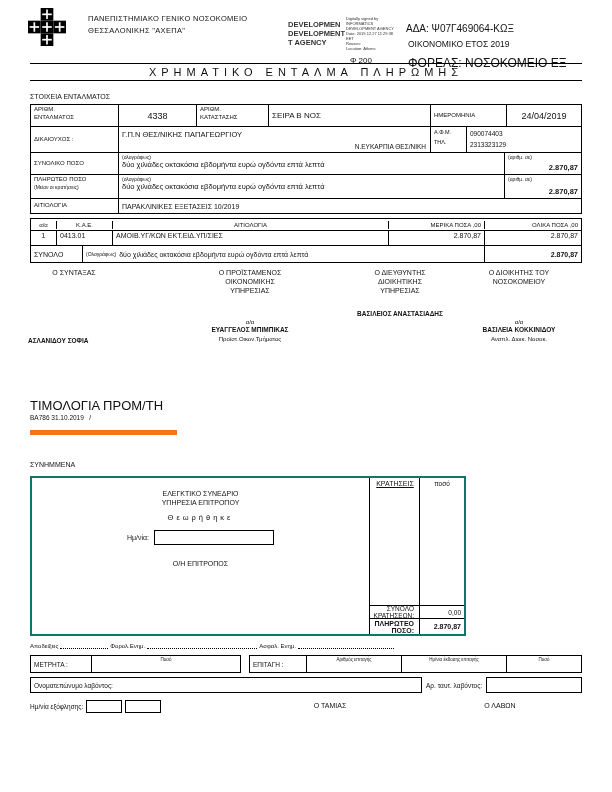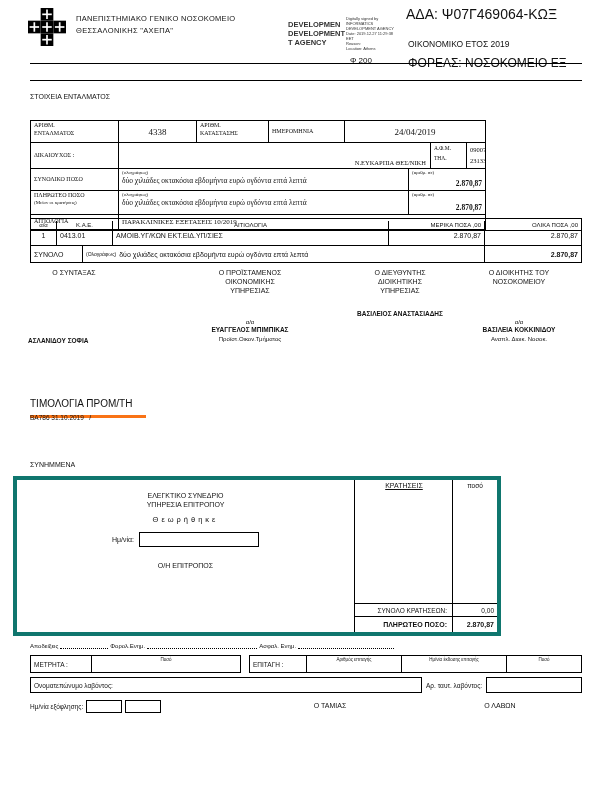--- a/index.html
+++ b/index.html
@@ -6,36 +6,36 @@
   html,body { background:#ffffff; }
   .page {
     position: relative; width: 612px; height: 792px; background: #fff;
     font-family: "Liberation Sans", sans-serif; color: #111; font-size: 7px;
     overflow: hidden;
   }
   .abs { position: absolute; }
 
   
   .logo { left: 28px; top: 8px; width: 38px; height: 38px; }
-  .hosp { left: 76px; top: 13px; font-size: 7.5px; line-height: 1.6; letter-spacing: .3px; }
-  .ada  { left: 406px; top: 6px; font-size: 14px; }
+  .hosp { left: 88px; top: 13px; font-size: 7.5px; line-height: 1.6; letter-spacing: .3px; }
+  .ada  { left: 406px; top: 23px; font-size: 10px; }
   .stamp { left: 288px; top: 20px; font-size: 7.5px; font-weight: bold; line-height: 1.2; color:#333; }
   .stampd { left: 346px; top: 16px; font-size: 4px; line-height: 1.25; color:#333; white-space: pre-line; width:60px; }
   .fiscal { left: 408px; top: 39px; font-size: 8.5px; }
   .phi    { left: 350px; top: 56px; font-size: 8px; }
   .foreas { left: 408px; top: 56px; font-size: 12px; }
 
   .rule { left: 30px; width: 552px; border-top: 1px solid #000; height:0; }
   .ru1 { top: 63px; } .ru2 { top: 80px; }
   .title { left: 0; top: 66px; width: 612px; text-align: center; font-size: 11px; letter-spacing: 5px; }
 
   .sec1h { left: 30px; top: 93px; font-size: 7px; }
 
   
-  .t1 { left: 30px; top: 120px; width: 456px; border: 1px solid #000; font-family: Liberation Serif, serif; }
+  .t1 { left: 30px; top: 104px; width: 552px; border: 1px solid #000; }
   .t2 { left: 30px; top: 218px; width: 552px; border: 1px solid #000; }
   .r { display: flex; border-bottom: 1px solid #000; }
   .t1 > .r:last-child, .t2 > .r:last-child { border-bottom: none; }
   .c { border-right: 1px solid #000; padding: 1px 3px; overflow: hidden; position: relative; }
   .r > .c:last-child { border-right: none; }
 
   .w26{width:26px}.w36{width:36px}.w52{width:52px}.w56{width:56px}.w72{width:72px}
   .w76{width:76px}.w78{width:78px}.w88{width:88px}.w96{width:96px}.w162{width:162px}.w312{width:312px}
   .grow{flex:1}
   .cen{text-align:center}.rgt{text-align:right}.bold{font-weight:bold}
@@ -66,27 +66,27 @@
   .s3{left:346px;top:268px;width:108px}
   .s4{left:460px;top:268px;width:118px}
   .sname{font-weight:bold;font-size:6.5px}
   .srole{font-size:6px}
   .n1{left:28px;top:337px;width:110px;text-align:left;font-weight:bold;font-size:6.5px;position:absolute}
   .n3{left:346px;top:310px;width:108px;position:absolute;text-align:center}
   .n2{left:192px;top:318px;width:116px;position:absolute;text-align:center;line-height:1.35;font-size:6px}
   .n4{left:460px;top:318px;width:118px;position:absolute;text-align:center;line-height:1.35;font-size:6px}
 
   
-  .tim{left:30px;top:398px;font-size:10px;border-bottom:3px solid #f97316;padding-right:14px;padding-bottom:6px}
+  .tim{left:30px;top:398px;font-size:13px;border-bottom:5px solid #f97316;padding-right:14px;padding-bottom:17px}
   .timv{left:30px;top:414px;font-size:6.5px;white-space:pre}
 
   .attach{left:30px;top:461px;font-size:7px}
 
   
-  .lowbox{left:13px;top:476px;width:488px;height:160px;border:4px solid #0f766e;display:flex}
+  .lowbox{left:30px;top:476px;width:436px;height:160px;border:2px solid #0f766e;display:flex}
   .lbL{width:338px;border-right:1px solid #000;position:relative;text-align:center}
   .audl{position:absolute;left:0;right:0;font-size:7px}
   .aud1{top:12px}.aud2{top:21px}
   .audap{top:35px;letter-spacing:3px;font-size:7.5px}
   .auddate{top:52px;position:absolute;left:0;right:0;display:flex;justify-content:center;align-items:center;gap:5px;font-size:7px}
   .datebox{width:120px;height:15px;border:1px solid #000;background:#fff}
   .audcom{top:82px;font-size:7px}
   .lbR{flex:1;position:relative}
   .vl{position:absolute;top:0;bottom:0;right:44px;border-left:1px solid #000}
   .krh{position:absolute;top:2px;left:0;right:44px;text-align:center;font-size:7px;text-decoration:underline}
@@ -165,39 +165,42 @@
 DEVELOPMENT AGENCY
 Date: 2019.12.27 11:29:38
 EET
 Reason:
 Location: Athens</div>
   <div class="abs fiscal">ΟΙΚΟΝΟΜΙΚΟ ΕΤΟΣ 2019</div>
   <div class="abs phi">Φ 200</div>
   <div class="abs foreas">ΦΟΡΕΑΣ: ΝΟΣΟΚΟΜΕΙΟ ΕΞ</div>
 
   <div class="abs rule ru1"></div>
+  <div class="abs title">ΧΡΗΜΑΤΙΚΟ ΕΝΤΑΛΜΑ ΠΛΗΡΩΜΗΣ</div>
   <div class="abs rule ru2"></div>
 
   <div class="abs sec1h">ΣΤΟΙΧΕΙΑ ΕΝΤΑΛΜΑΤΟΣ</div>
 
   <div class="abs t1">
     <div class="r r1h">
       <div class="c w88 lbl">
           <span class="narrow">ΑΡΙΘΜ. ΕΝΤΑΛΜΑΤΟΣ</span>
         </div>
       <div class="c w78 bigval">4338</div>
       <div class="c w72 lbl">
           <span class="narrow">ΑΡΙΘΜ. ΚΑΤΑΣΤΑΣΗΣ</span>
         </div>
+      <div class="c w162 seira">ΣΕΙΡΑ Β ΝΟΣ</div>
       <div class="c w76 lbl cen vcen">ΗΜΕΡΟΜΗΝΙΑ</div>
       <div class="c grow bigval">24/04/2019</div>
     </div>
     <div class="r r2h">
       <div class="c w88 lbl vcen">ΔΙΚΑΙΟΥΧΟΣ :</div>
       <div class="c w312">
+        <div class="bname">Γ.Π.Ν ΘΕΣ/ΝΙΚΗΣ ΠΑΠΑΓΕΩΡΓΙΟΥ</div>
         <div class="baddr">Ν.ΕΥΚΑΡΠΙΑ ΘΕΣ/ΝΙΚΗ</div>
       </div>
       <div class="c w36 afml">
         <div>Α.Φ.Μ.</div>
         <div>ΤΗΛ.</div>
       </div>
       <div class="c grow afmv">
         <div>090074403</div>
         <div>2313323129</div>
       </div>

